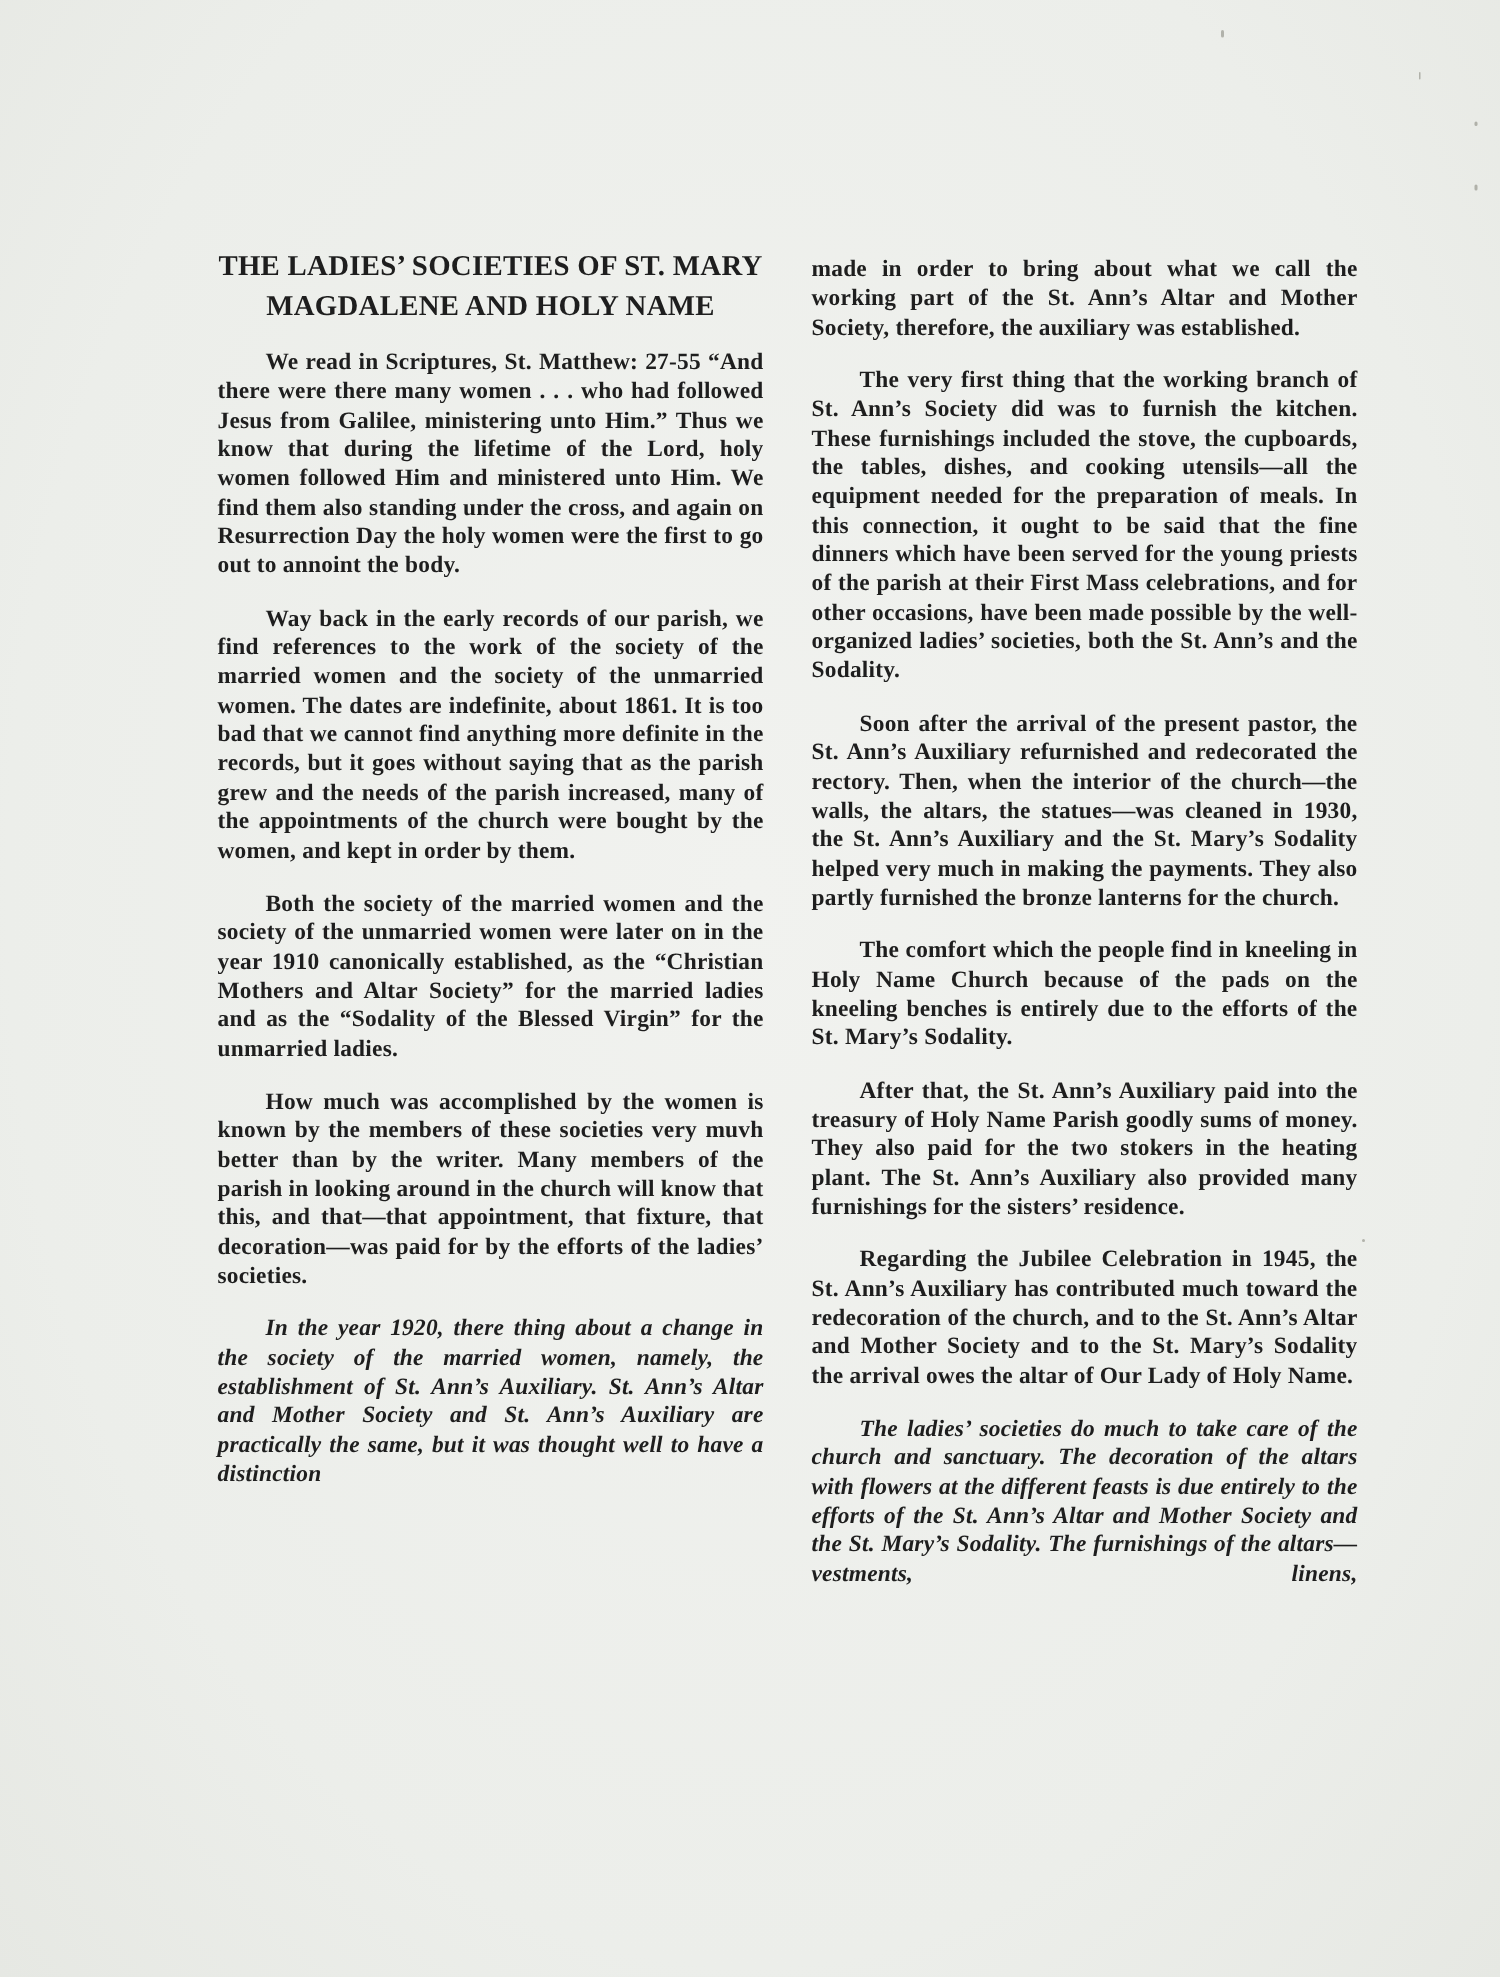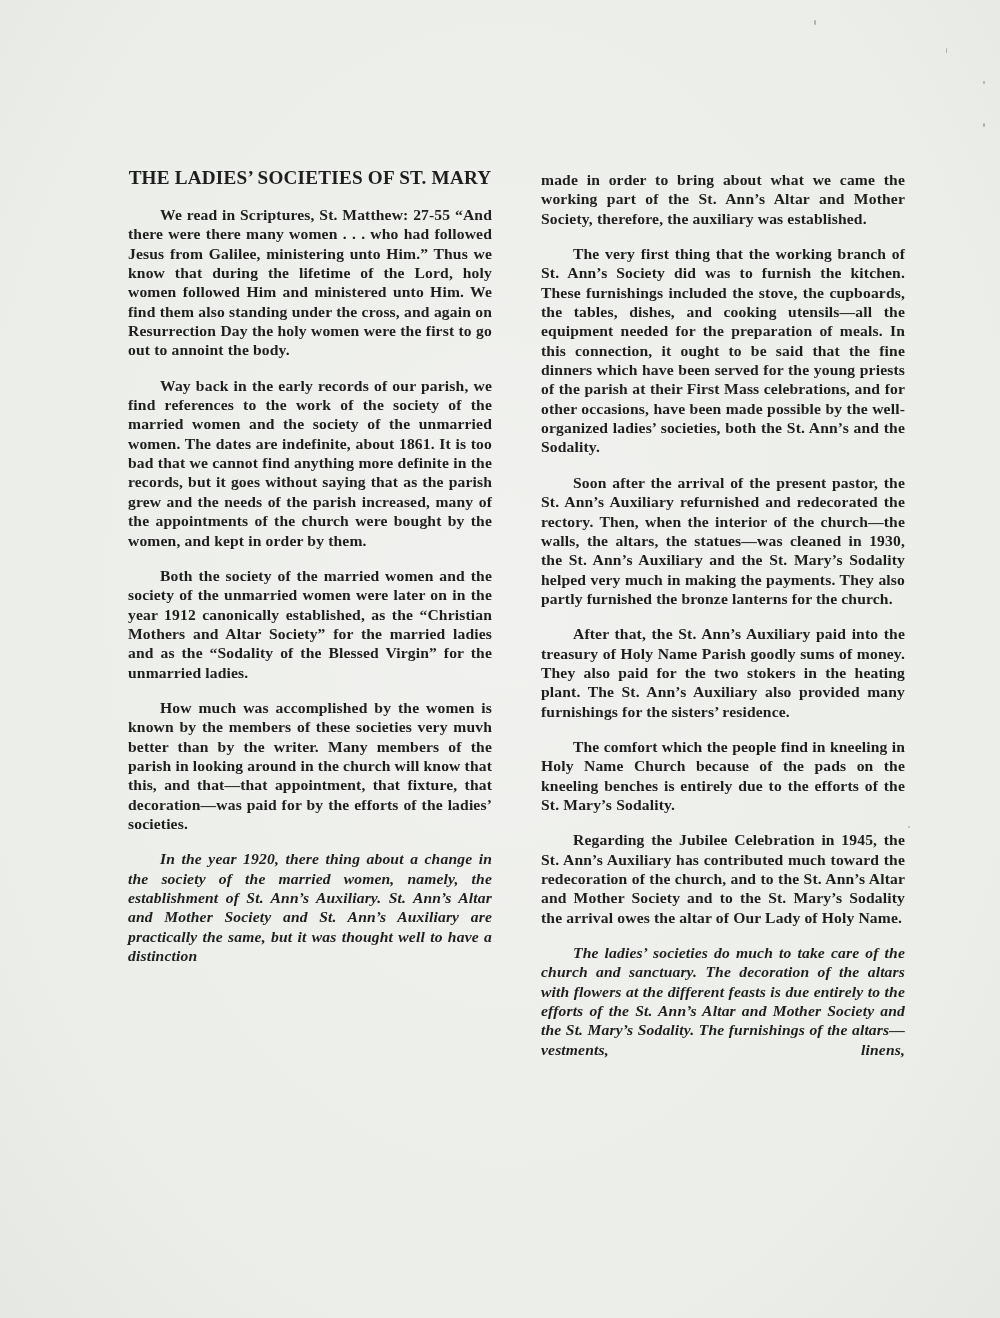--- a/index.html
+++ b/index.html
@@ -30,21 +30,21 @@
     .column {
       position: absolute;
       top: 0;
       width: 364px;
       font-weight: bold;
       font-size: 15.6px;
       line-height: 19.35px;
       text-align: justify;
       letter-spacing: 0.15px;
     }
-    .col-left { left: 128px; top: 164px; }
+    .col-left { left: 145px; top: 164px; }
     .col-right { left: 541px; top: 170px; }
     .title {
       text-align: center;
       font-size: 19.2px;
       line-height: 27px;
       font-weight: bold;
       letter-spacing: 0.2px;
       margin: 0 0 14px 0;
     }
     .para {
@@ -67,30 +67,31 @@
 
   <div class="speck" style="left:814px;top:20px;width:2px;height:5px;"></div>
   <div class="speck" style="left:946px;top:48px;width:1px;height:5px;"></div>
   <div class="speck" style="left:983px;top:81px;width:2px;height:3px;"></div>
   <div class="speck" style="left:983px;top:123px;width:2px;height:4px;"></div>
   <div class="speck" style="left:908px;top:826px;width:2px;height:2px;"></div>
 
   <div class="column col-left">
     <h1 class="title">
       <span>THE LADIES’ SOCIETIES OF ST. MARY</span><br>
+      <span>MAGDALENE AND HOLY NAME</span>
     </h1>
     <p class="para">We read in Scriptures, St. Matthew: 27-55 “And there were there many women . . . who had followed Jesus from Galilee, ministering unto Him.” Thus we know that during the lifetime of the Lord, holy women followed Him and ministered unto Him. We find them also standing under the cross, and again on Resurrection Day the holy women were the first to go out to annoint the body.</p>
     <p class="para">Way back in the early records of our parish, we find references to the work of the society of the married women and the society of the unmarried women. The dates are indefinite, about 1861. It is too bad that we cannot find anything more definite in the records, but it goes without saying that as the parish grew and the needs of the parish increased, many of the appointments of the church were bought by the women, and kept in order by them.</p>
-    <p class="para">Both the society of the married women and the society of the unmarried women were later on in the year 1912 canonically established, as the “Christian Mothers and Altar Society” for the married ladies and as the “Sodality of the Blessed Virgin” for the unmarried ladies.</p>
+    <p class="para">Both the society of the married women and the society of the unmarried women were later on in the year 1910 canonically established, as the “Christian Mothers and Altar Society” for the married ladies and as the “Sodality of the Blessed Virgin” for the unmarried ladies.</p>
     <p class="para">How much was accomplished by the women is known by the members of these societies very muvh better than by the writer. Many members of the parish in looking around in the church will know that this, and that—that appointment, that fixture, that decoration—was paid for by the efforts of the ladies’ societies.</p>
     <p class="para last">In the year 1920, there thing about a change in the society of the married women, namely, the establishment of St. Ann’s Auxiliary. St. Ann’s Altar and Mother Society and St. Ann’s Auxiliary are practically the same, but it was thought well to have a distinction</p>
   </div>
 
   <div class="column col-right">
-    <p class="para noindent">made in order to bring about what we came the working part of the St. Ann’s Altar and Mother Society, therefore, the auxiliary was established.</p>
+    <p class="para noindent">made in order to bring about what we call the working part of the St. Ann’s Altar and Mother Society, therefore, the auxiliary was established.</p>
     <p class="para">The very first thing that the working branch of St. Ann’s Society did was to furnish the kitchen. These furnishings included the stove, the cupboards, the tables, dishes, and cooking utensils—all the equipment needed for the preparation of meals. In this connection, it ought to be said that the fine dinners which have been served for the young priests of the parish at their First Mass celebrations, and for other occasions, have been made possible by the well-organized ladies’ societies, both the St. Ann’s and the Sodality.</p>
     <p class="para">Soon after the arrival of the present pastor, the St. Ann’s Auxiliary refurnished and redecorated the rectory. Then, when the interior of the church—the walls, the altars, the statues—was cleaned in 1930, the St. Ann’s Auxiliary and the St. Mary’s Sodality helped very much in making the payments. They also partly furnished the bronze lanterns for the church.</p>
+    <p class="para">The comfort which the people find in kneeling in Holy Name Church because of the pads on the kneeling benches is entirely due to the efforts of the St. Mary’s Sodality.</p>
     <p class="para">After that, the St. Ann’s Auxiliary paid into the treasury of Holy Name Parish goodly sums of money. They also paid for the two stokers in the heating plant. The St. Ann’s Auxiliary also provided many furnishings for the sisters’ residence.</p>
-    <p class="para">The comfort which the people find in kneeling in Holy Name Church because of the pads on the kneeling benches is entirely due to the efforts of the St. Mary’s Sodality.</p>
     <p class="para">Regarding the Jubilee Celebration in 1945, the St. Ann’s Auxiliary has contributed much toward the redecoration of the church, and to the St. Ann’s Altar and Mother Society and to the St. Mary’s Sodality the arrival owes the altar of Our Lady of Holy Name.</p>
     <p class="para last">The ladies’ societies do much to take care of the church and sanctuary. The decoration of the altars with flowers at the different feasts is due entirely to the efforts of the St. Ann’s Altar and Mother Society and the St. Mary’s Sodality. The furnishings of the altars—vestments, linens,</p>
   </div>
 </div>
 
 </body></html>

